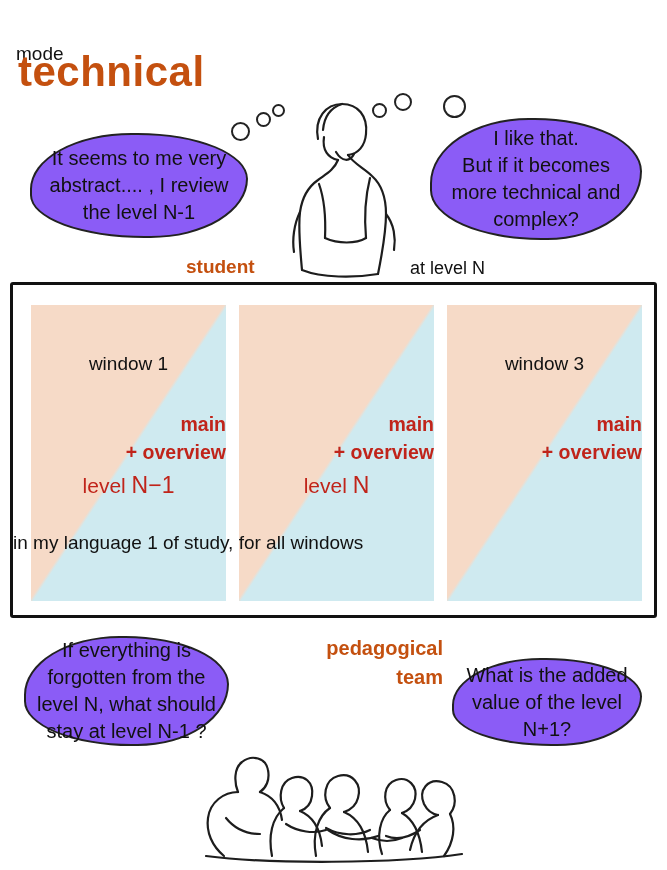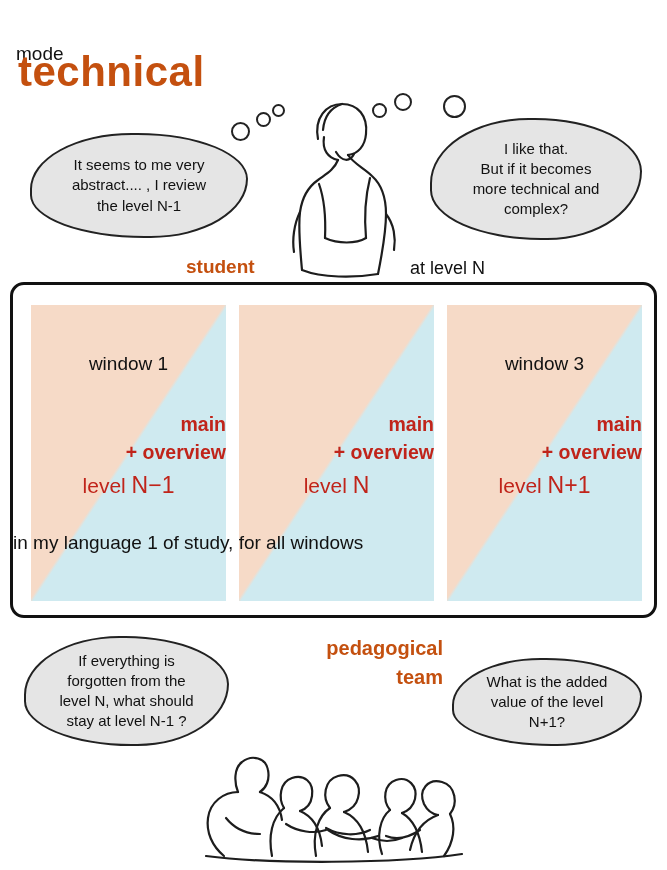--- a/index.html
+++ b/index.html
@@ -31,24 +31,24 @@
     top: 48px;
     font-size: 42px;
     font-weight: bold;
     color: #c4500f;
     letter-spacing: 0.5px;
   }
 
   
   .bubble {
     position: absolute;
-    background: #e5e5e5;
+    background: #8b5cf6;
     border: 2px solid #222222;
     text-align: center;
-    font-size: 15px;
+    font-size: 20px;
     line-height: 1.35;
     color: #111111;
     display: flex;
     align-items: center;
     justify-content: center;
     padding: 6px 10px;
     box-sizing: border-box;
   }
   
   .cloud {
@@ -129,21 +129,21 @@
   }
 
   
   .panel {
     position: absolute;
     left: 10px;
     top: 282px;
     width: 647px;
     height: 336px;
     border: 3px solid #111111;
-    border-radius: 14px;
+    border-radius: 3px;
     box-sizing: border-box;
     background: #ffffff;
   }
   .windows-row {
     position: absolute;
     left: 18px;
     top: 20px;
     width: 611px;
     height: 296px;
     display: flex;
@@ -276,23 +276,20 @@
 + overview</div>
       <div class="window-level">
         <span>level </span><b>N</b>
       </div>
     </div>
 
     <div class="window-col">
       <div class="window-title">window 3</div>
       <div class="window-main">main
 + overview</div>
-      <div class="window-level">
-        <span>level </span><b>N+1</b>
-      </div>
     </div>
 
   </div>
   <div class="panel-footer">in my language 1 of study, for all windows</div>
 </div>
 
 <div class="bubble cloud bubble-left-bottom">
   <span class="bubble-text">If everything  is
 forgotten from the
 level N, what should

